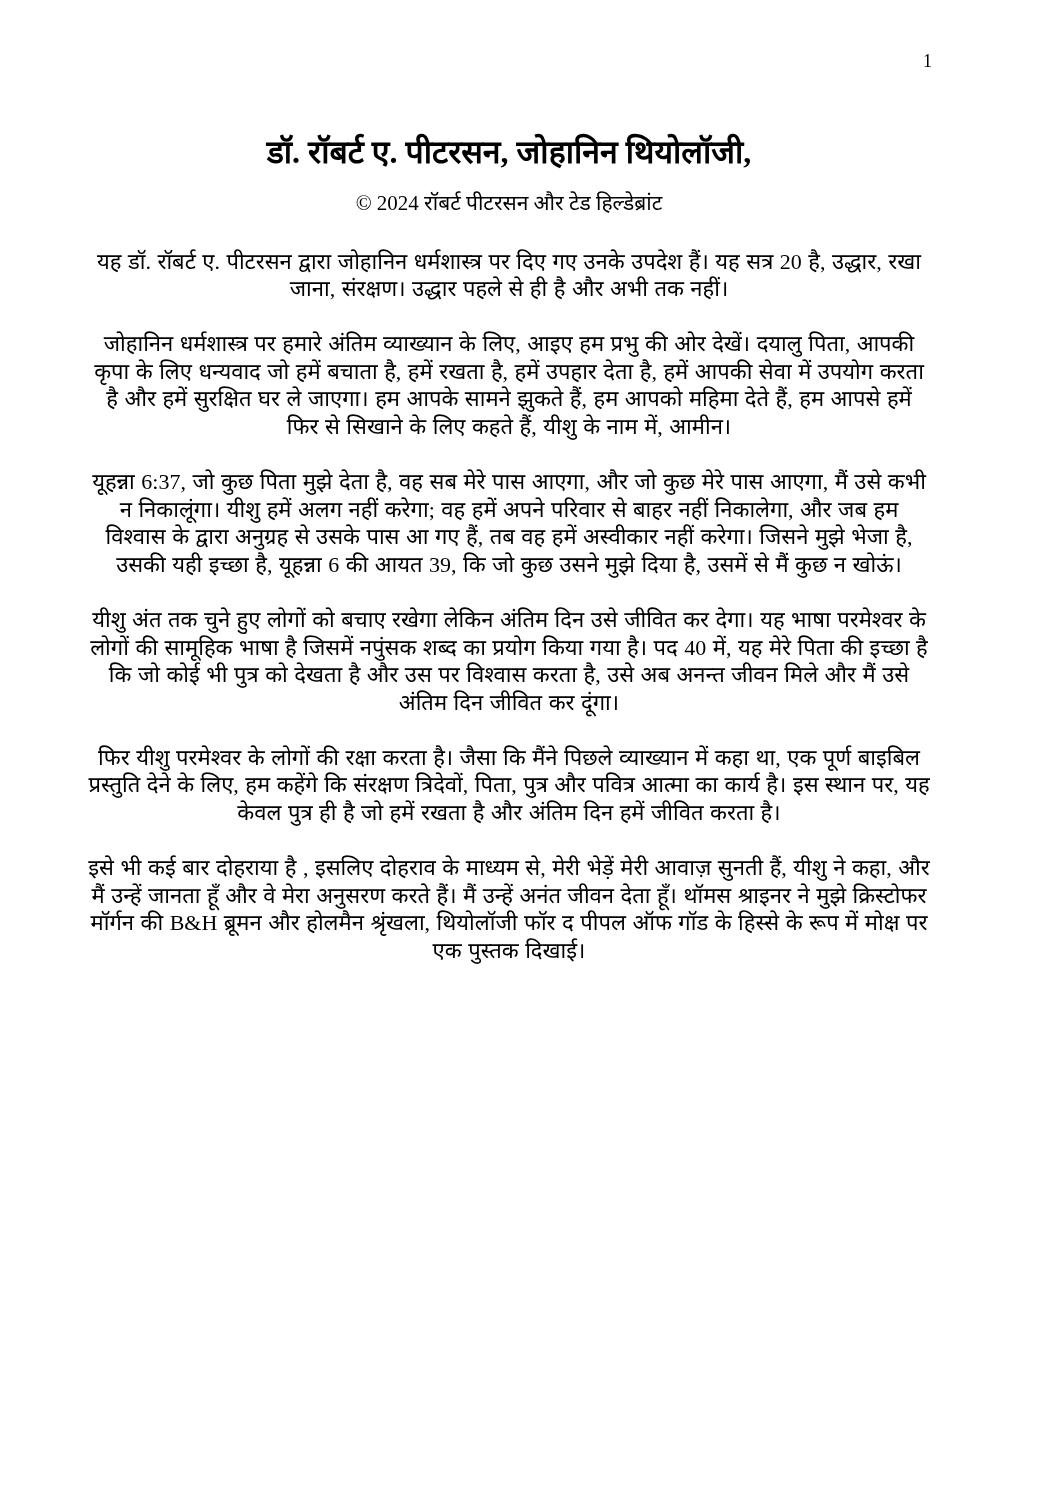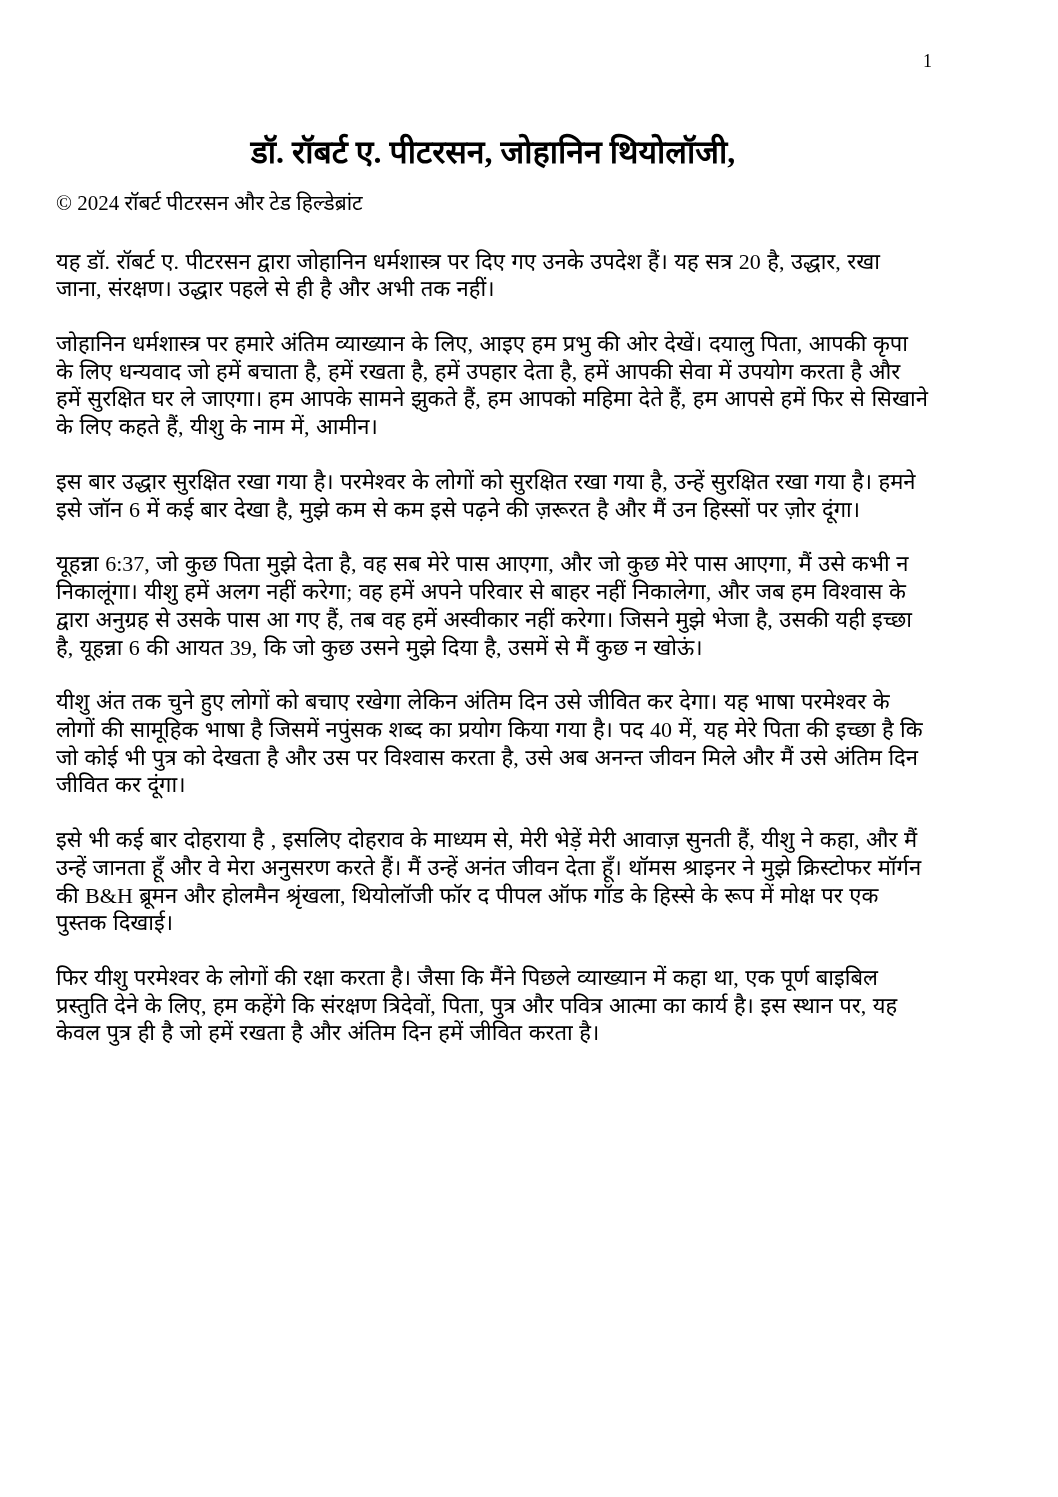--- a/index.html
+++ b/index.html
@@ -20,44 +20,45 @@
   .page-number {
     position: absolute;
     top: 52px;
     right: 126px;
     font-size: 18px;
     line-height: 1;
     color: #000000;
   }
   .content {
     box-sizing: border-box;
-    padding: 128px 128px 0 56px; 
+    padding: 128px 128px 0 88px; 
   }
   .title-block {
     text-align: center;
     font-weight: bold;
     font-size: 32px;
     line-height: 1.55;
     letter-spacing: 0px;
   }
   .title-line {
     display: block;
   }
   .copyright-line {
+    text-align: center;
     font-size: 21px;
     margin-top: 10px;
   }
   .body-text {
     margin-top: 32px;
   }
   .body-text p {
     font-size: 22px;
     line-height: 1.26;
     margin: 0 0 27px 0;
-    text-align: left;
+    text-align: center;
     word-spacing: 1px;
   }
 </style>
 </head>
 <body>
 
 <div class="page">
 
   <div class="page-number">1</div>
 
@@ -65,21 +66,20 @@
 
     <div class="title-block">
       <span class="title-line">डॉ. रॉबर्ट ए. पीटरसन, जोहानिन थियोलॉजी,</span>
     </div>
 
     <div class="copyright-line">© 2024 रॉबर्ट पीटरसन और टेड हिल्डेब्रांट</div>
 
     <div class="body-text">
       <p>यह डॉ. रॉबर्ट ए. पीटरसन द्वारा जोहानिन धर्मशास्त्र पर दिए गए उनके उपदेश हैं। यह सत्र 20 है, उद्धार, रखा जाना, संरक्षण। उद्धार पहले से ही है और अभी तक नहीं।</p>
       <p>जोहानिन धर्मशास्त्र पर हमारे अंतिम व्याख्यान के लिए, आइए हम प्रभु की ओर देखें। दयालु पिता, आपकी कृपा के लिए धन्यवाद जो हमें बचाता है, हमें रखता है, हमें उपहार देता है, हमें आपकी सेवा में उपयोग करता है और हमें सुरक्षित घर ले जाएगा। हम आपके सामने झुकते हैं, हम आपको महिमा देते हैं, हम आपसे हमें फिर से सिखाने के लिए कहते हैं, यीशु के नाम में, आमीन।</p>
-      <p>इस बार उद्धार सुरक्षित रखा गया है। परमेश्वर के लोगों को सुरक्षित रखा गया है, उन्हें सुरक्षित रखा गया है। हमने इसे जॉन 6 में कई बार देखा है, मुझे कम से कम इसे पढ़ने की ज़रूरत है और मैं उन हिस्सों पर ज़ोर दूंगा।</p>
       <p>यूहन्ना 6:37, जो कुछ पिता मुझे देता है, वह सब मेरे पास आएगा, और जो कुछ मेरे पास आएगा, मैं उसे कभी न निकालूंगा। यीशु हमें अलग नहीं करेगा; वह हमें अपने परिवार से बाहर नहीं निकालेगा, और जब हम विश्वास के द्वारा अनुग्रह से उसके पास आ गए हैं, तब वह हमें अस्वीकार नहीं करेगा। जिसने मुझे भेजा है, उसकी यही इच्छा है, यूहन्ना 6 की आयत 39, कि जो कुछ उसने मुझे दिया है, उसमें से मैं कुछ न खोऊं।</p>
       <p>यीशु अंत तक चुने हुए लोगों को बचाए रखेगा लेकिन अंतिम दिन उसे जीवित कर देगा। यह भाषा परमेश्वर के लोगों की सामूहिक भाषा है जिसमें नपुंसक शब्द का प्रयोग किया गया है। पद 40 में, यह मेरे पिता की इच्छा है कि जो कोई भी पुत्र को देखता है और उस पर विश्वास करता है, उसे अब अनन्त जीवन मिले और मैं उसे अंतिम दिन जीवित कर दूंगा।</p>
+      <p>फिर यीशु परमेश्वर के लोगों की रक्षा करता है। जैसा कि मैंने पिछले व्याख्यान में कहा था, एक पूर्ण बाइबिल प्रस्तुति देने के लिए, हम कहेंगे कि संरक्षण त्रिदेवों, पिता, पुत्र और पवित्र आत्मा का कार्य है। इस स्थान पर, यह केवल पुत्र ही है जो हमें रखता है और अंतिम दिन हमें जीवित करता है।</p>
       <p>इसे भी कई बार दोहराया है , इसलिए दोहराव के माध्यम से, मेरी भेड़ें मेरी आवाज़ सुनती हैं, यीशु ने कहा, और मैं उन्हें जानता हूँ और वे मेरा अनुसरण करते हैं। मैं उन्हें अनंत जीवन देता हूँ। थॉमस श्राइनर ने मुझे क्रिस्टोफर मॉर्गन की B&amp;H ब्रूमन और होलमैन श्रृंखला, थियोलॉजी फॉर द पीपल ऑफ गॉड के हिस्से के रूप में मोक्ष पर एक पुस्तक दिखाई।</p>
-      <p>फिर यीशु परमेश्वर के लोगों की रक्षा करता है। जैसा कि मैंने पिछले व्याख्यान में कहा था, एक पूर्ण बाइबिल प्रस्तुति देने के लिए, हम कहेंगे कि संरक्षण त्रिदेवों, पिता, पुत्र और पवित्र आत्मा का कार्य है। इस स्थान पर, यह केवल पुत्र ही है जो हमें रखता है और अंतिम दिन हमें जीवित करता है।</p>
     </div>
 
   </div>
 </div>
 
 </body></html>

